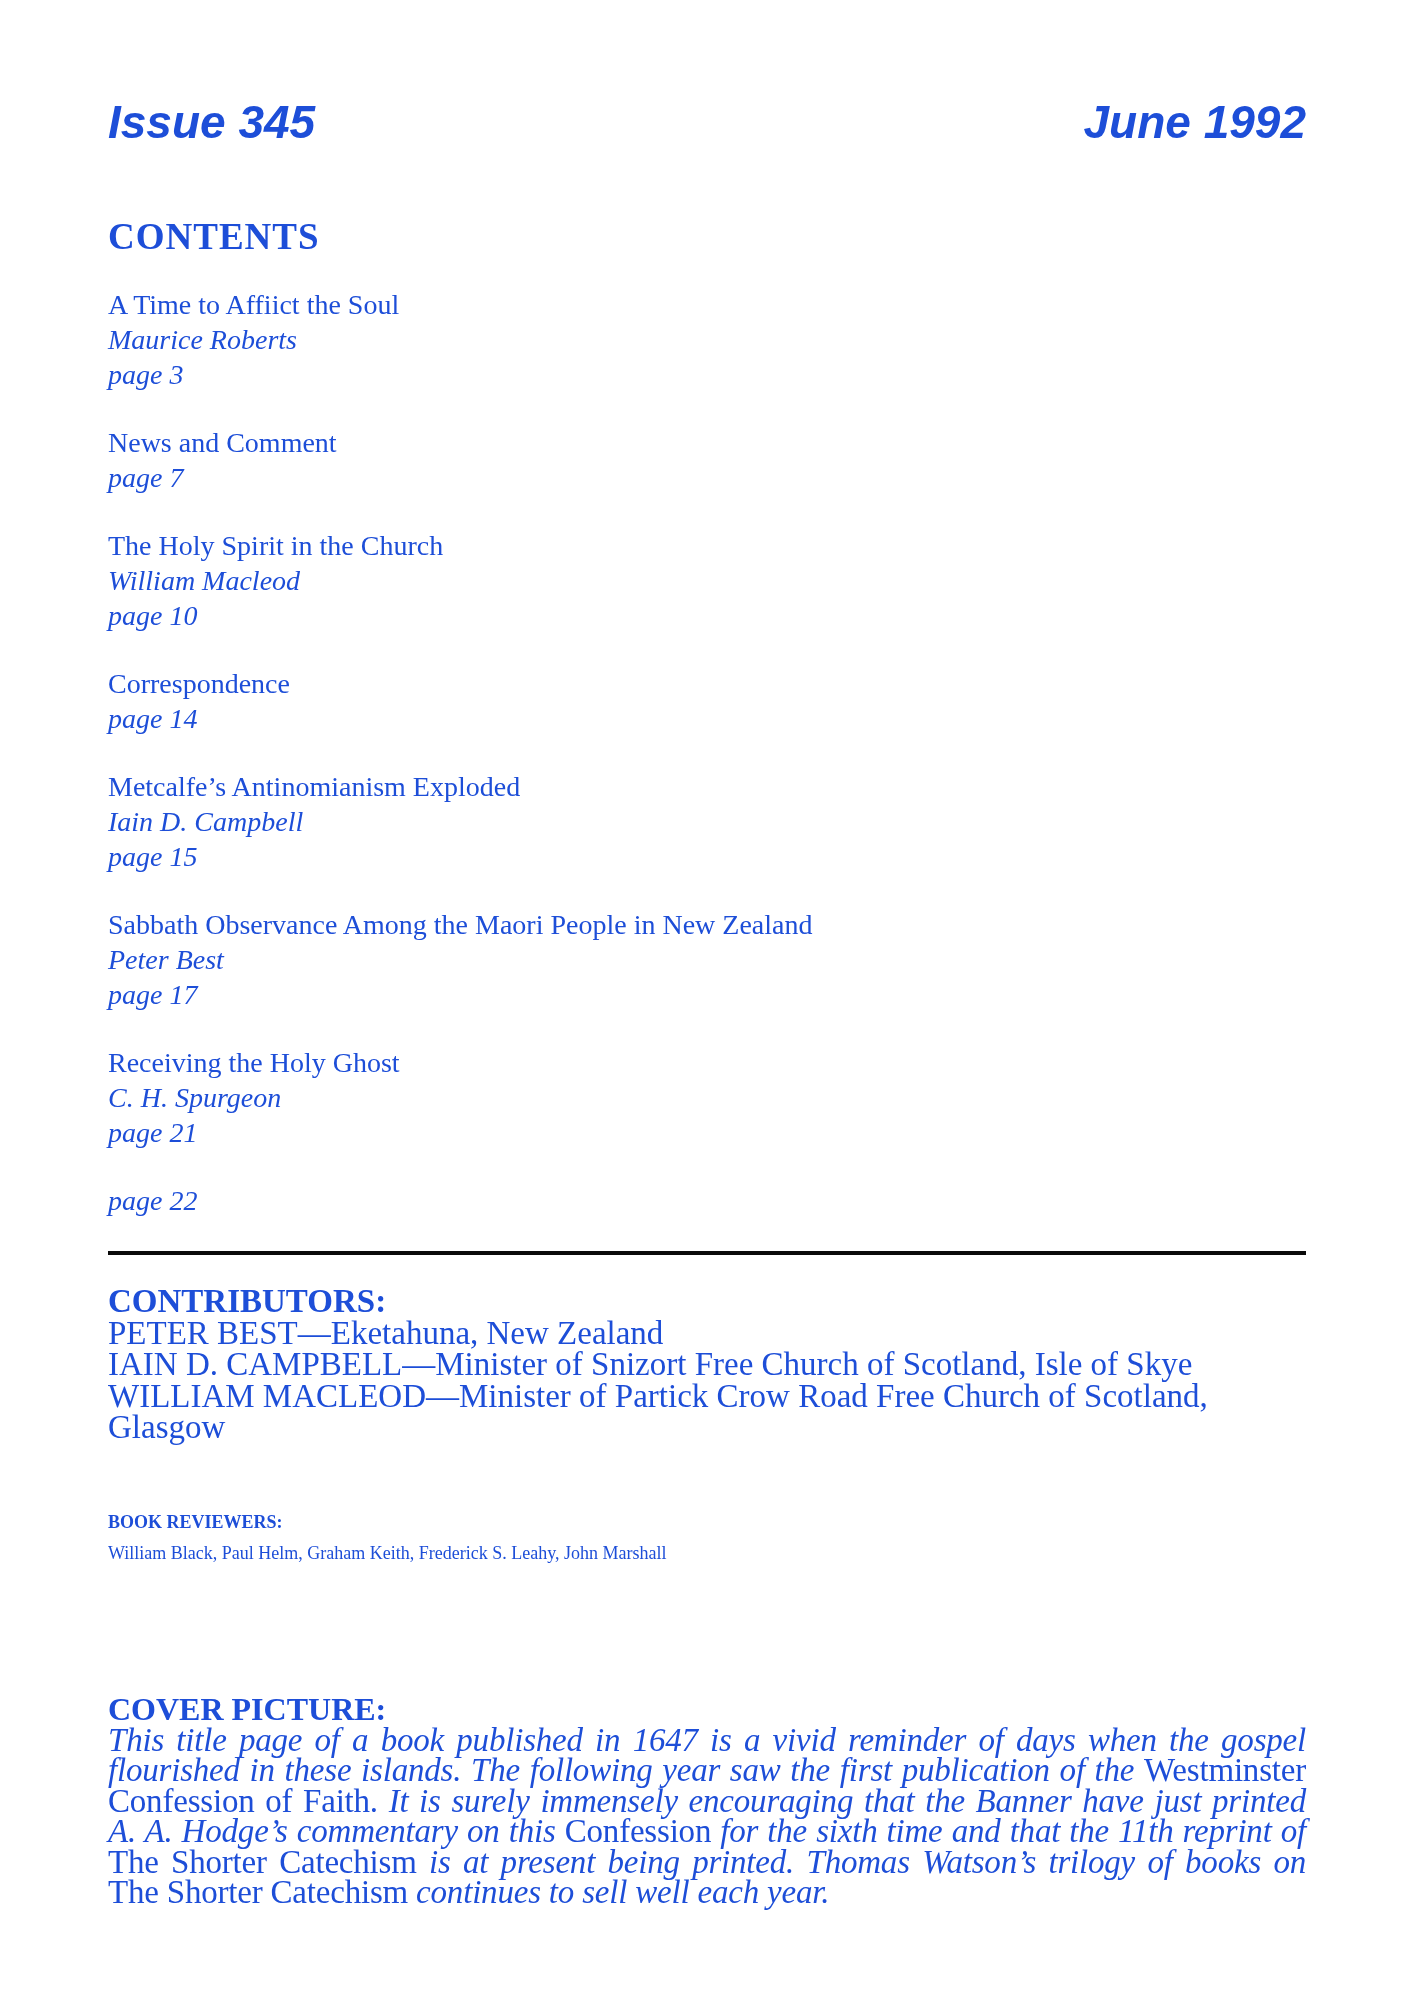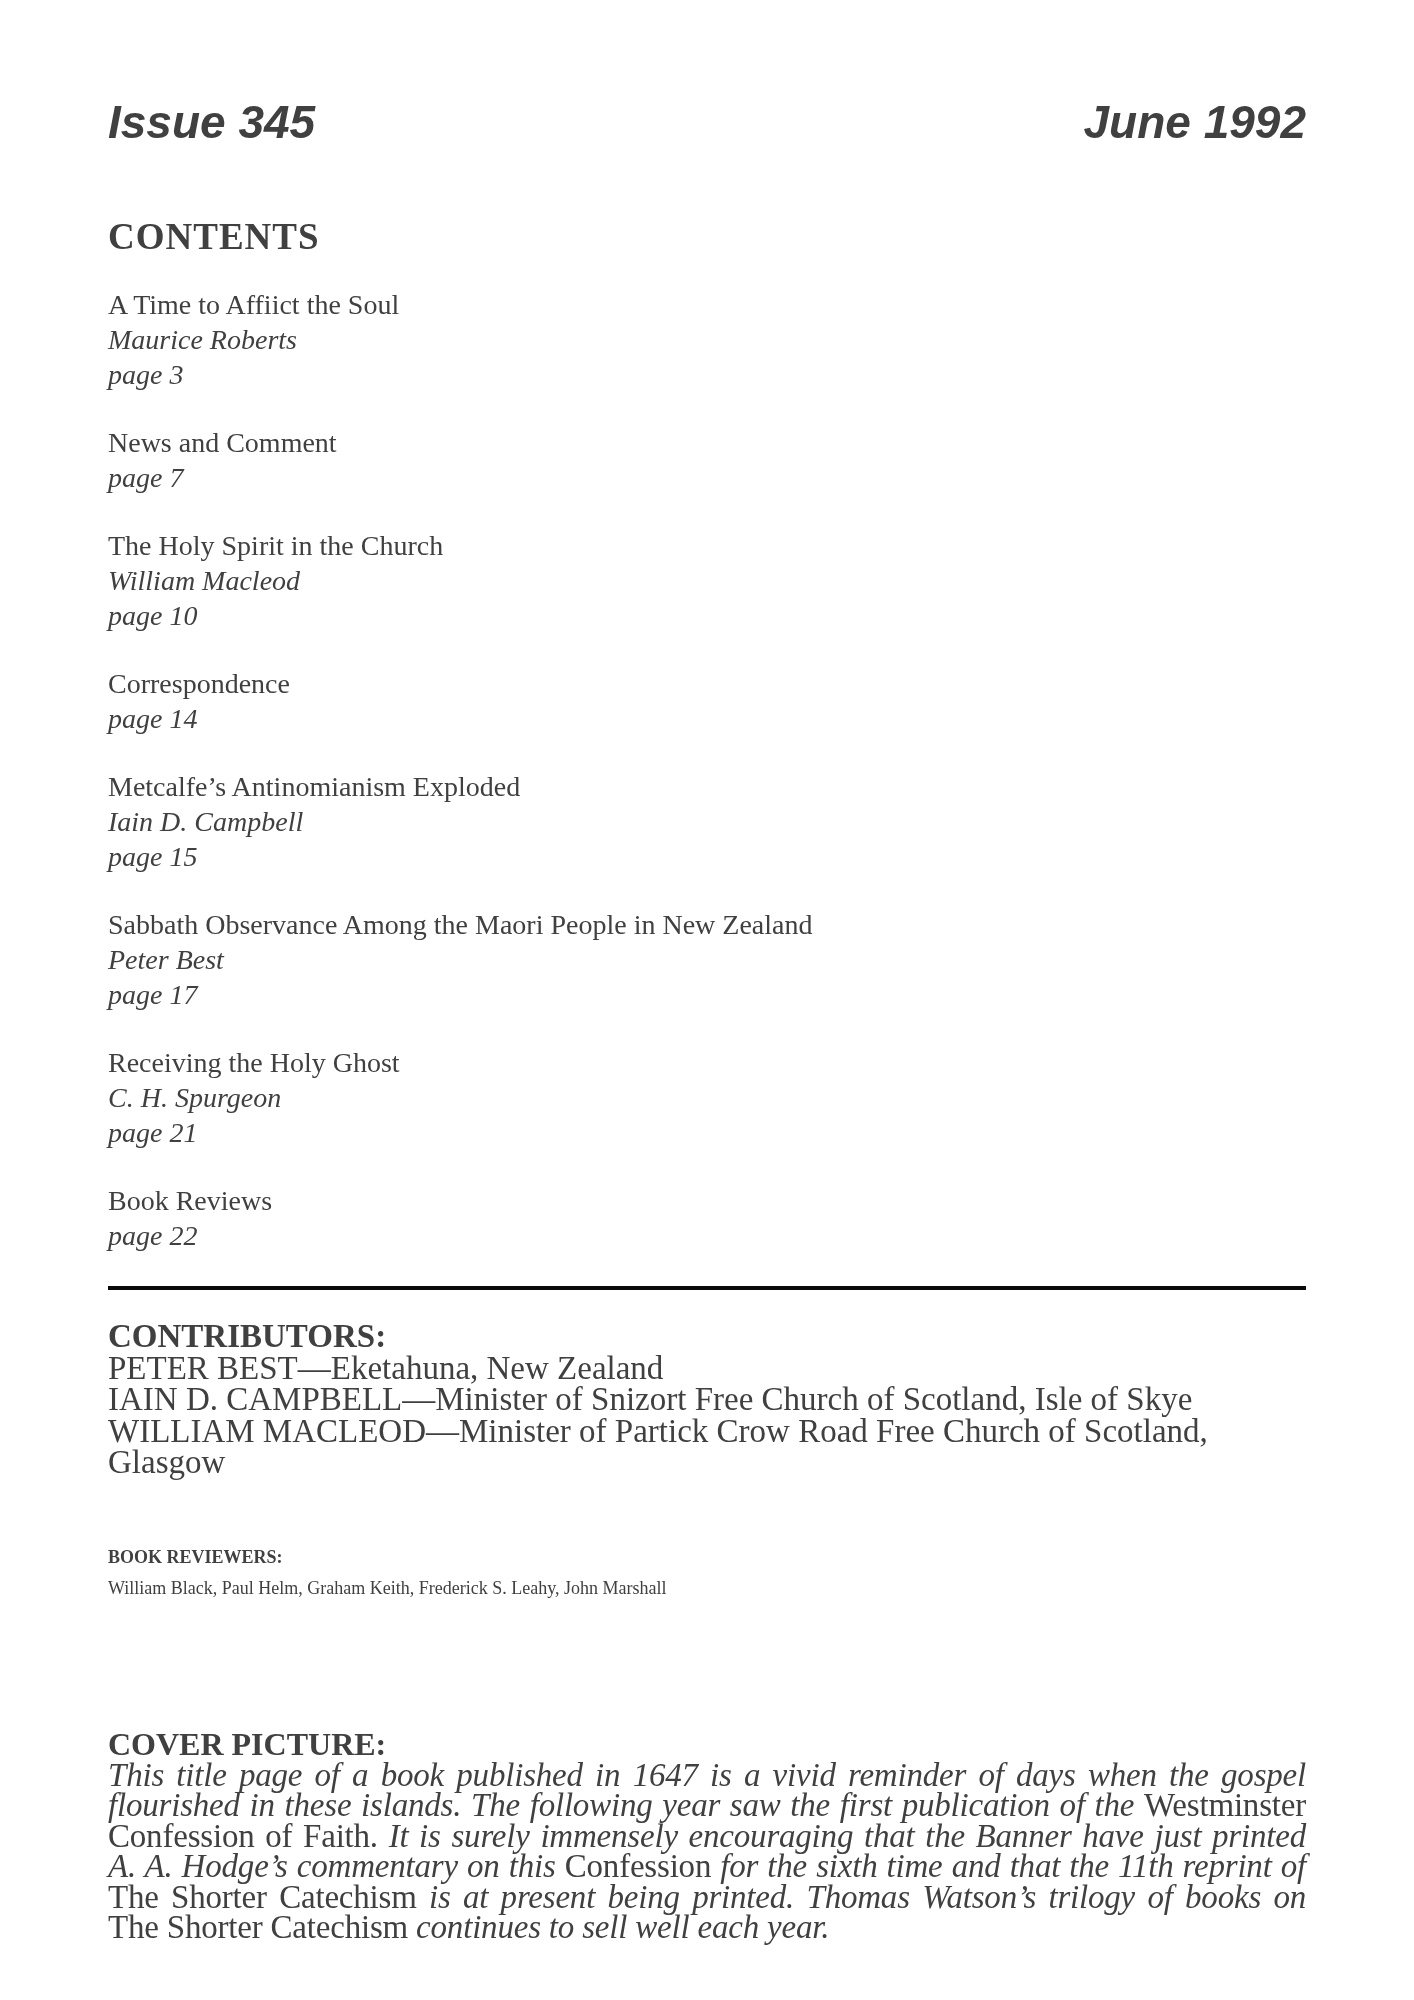--- a/index.html
+++ b/index.html
@@ -2,21 +2,21 @@
 <html><head>
 <meta charset="utf-8">
 <style>
   * { margin:0; padding:0; box-sizing:border-box; }
   html, body { background:#e8e8e8; }
   .page {
     position:relative;
     width:1414px; height:2000px;
     margin:0 auto;
     background:#ffffff;
-    color:#404040;
+    color:#1d4ed8;
     font-family:"Liberation Serif", serif;
     overflow:hidden;
   }
   .content { padding:0 108px; }
 
   .header {
     display:flex; justify-content:space-between; align-items:baseline;
     margin-top:97px;
     font-family:"Liberation Sans", sans-serif;
     font-weight:bold; font-style:italic;
@@ -102,21 +102,20 @@
           <div class="toc-page">page 17</div>
         </div>
 
         <div class="toc-entry">
           <div class="toc-title">Receiving the Holy Ghost</div>
           <div class="toc-author">C. H. Spurgeon</div>
           <div class="toc-page">page 21</div>
         </div>
 
         <div class="toc-entry">
-          <div class="toc-title">Book Reviews</div>
 
           <div class="toc-page">page 22</div>
         </div>
       </div>
 
     <div class="rule"></div>
 
     <div class="contributors">
       <div class="sec-heading">CONTRIBUTORS:</div>
       <div>

